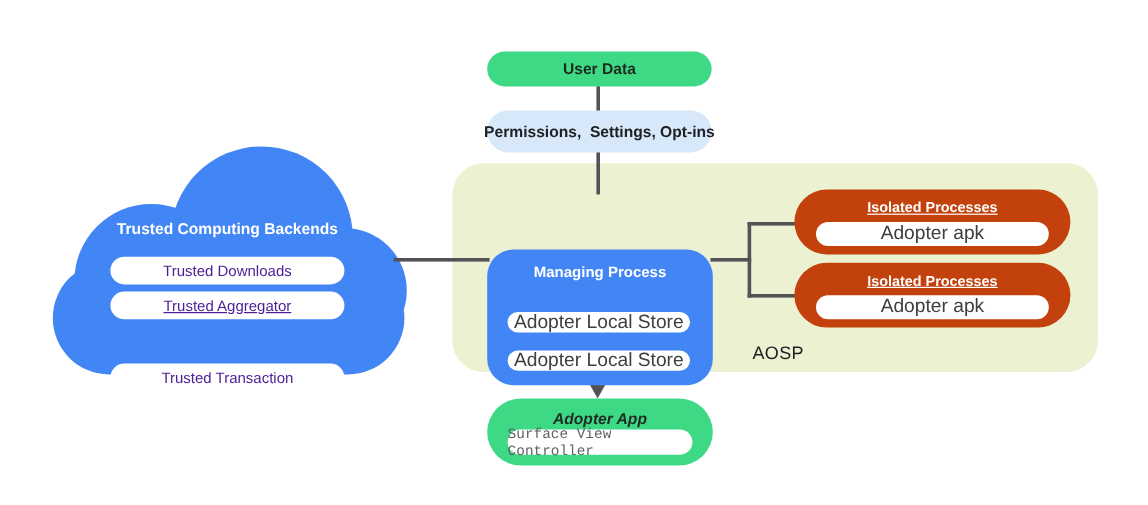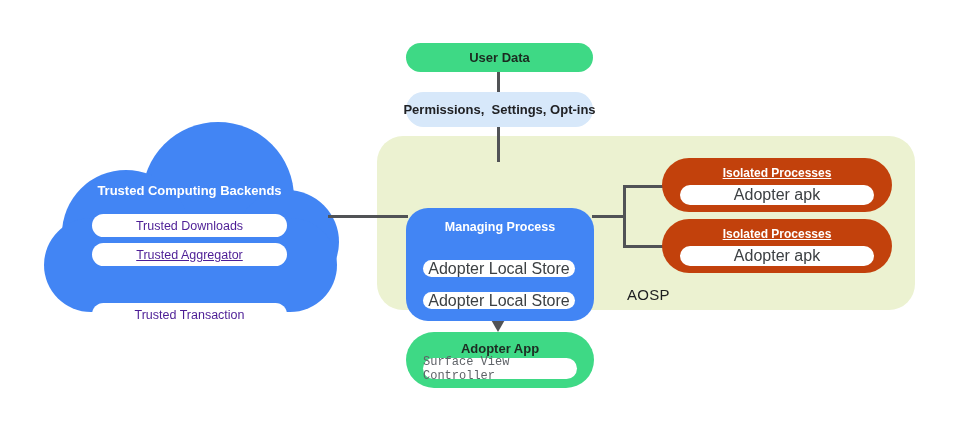--- a/index.html
+++ b/index.html
@@ -82,21 +82,21 @@
     font-size:12px;font-weight:bold;color:#ffffff;text-decoration:underline;
   }
   .iso-pill{left:18px;top:27px;width:194px;height:20px;font-size:16px;}
   
   .adopter-app{
     left:406px;top:332px;width:188px;height:56px;
     background:#3ed985;border-radius:28px;
   }
   .adopter-title{
     left:0;right:0;top:9px;text-align:center;
-    font-size:13px;font-weight:bold;color:#1d2b22;
+    font-size:13px;font-weight:bold;color:#1d2b22;font-style:italic;
   }
   .adopter-pill{left:17px;top:26px;width:154px;height:21px;font-size:12px;color:#5f6368;font-family:Liberation Mono, monospace;}
 </style>
 </head>
 <body>
 
 <div class="canvas">
 
   <svg class="abs cloud-svg" viewBox="0 0 300 196" aria-hidden="true">
     <g fill="#4285f4">

